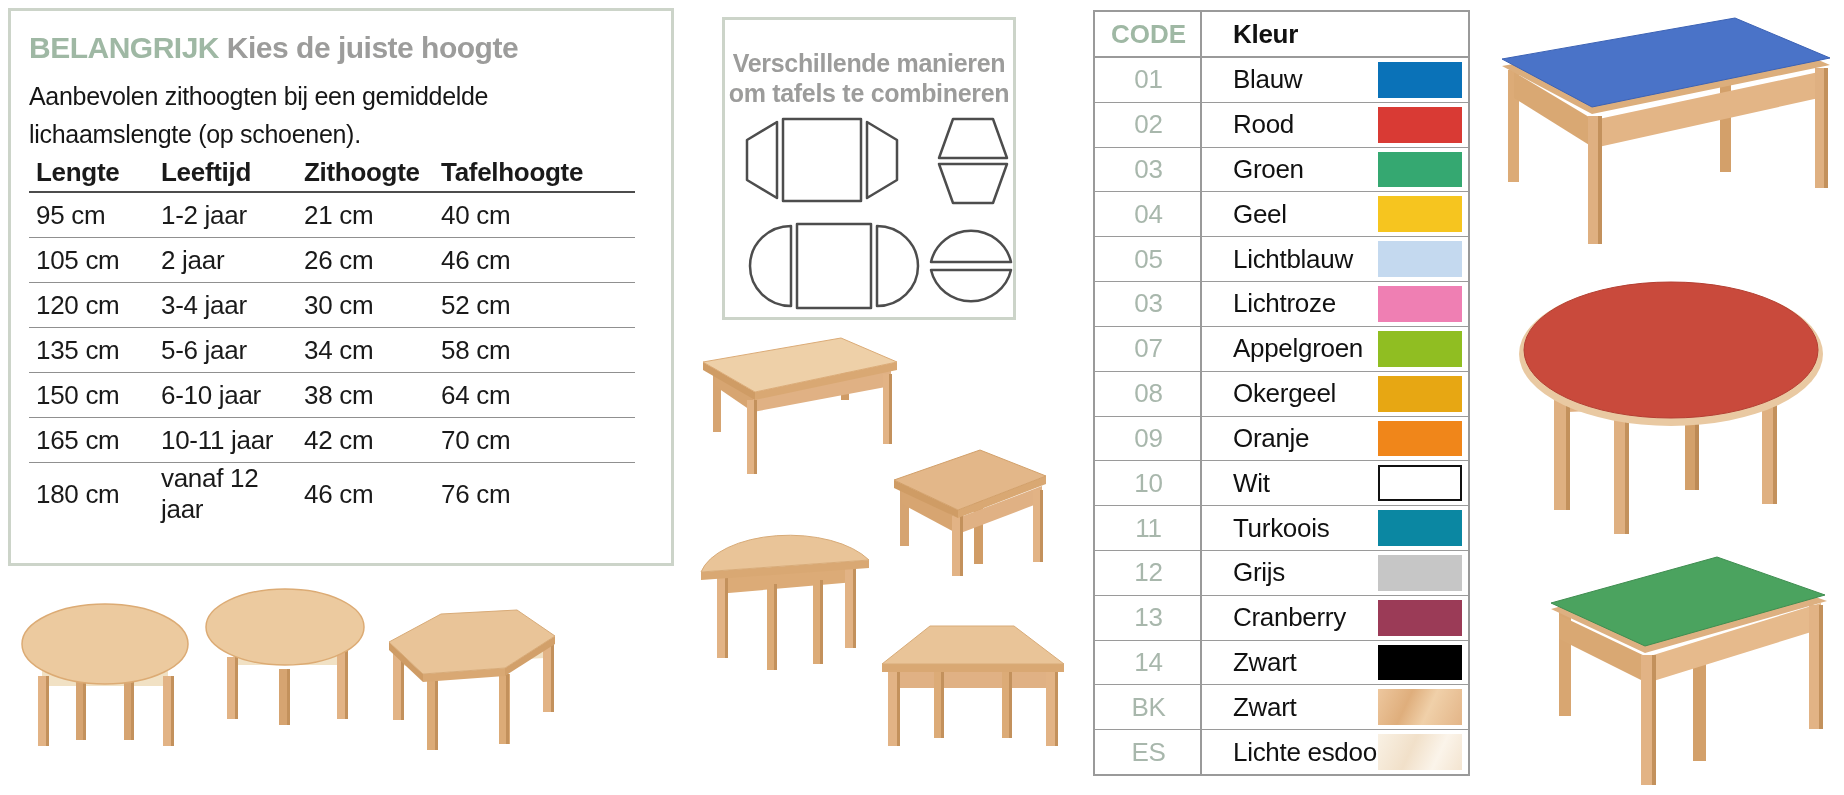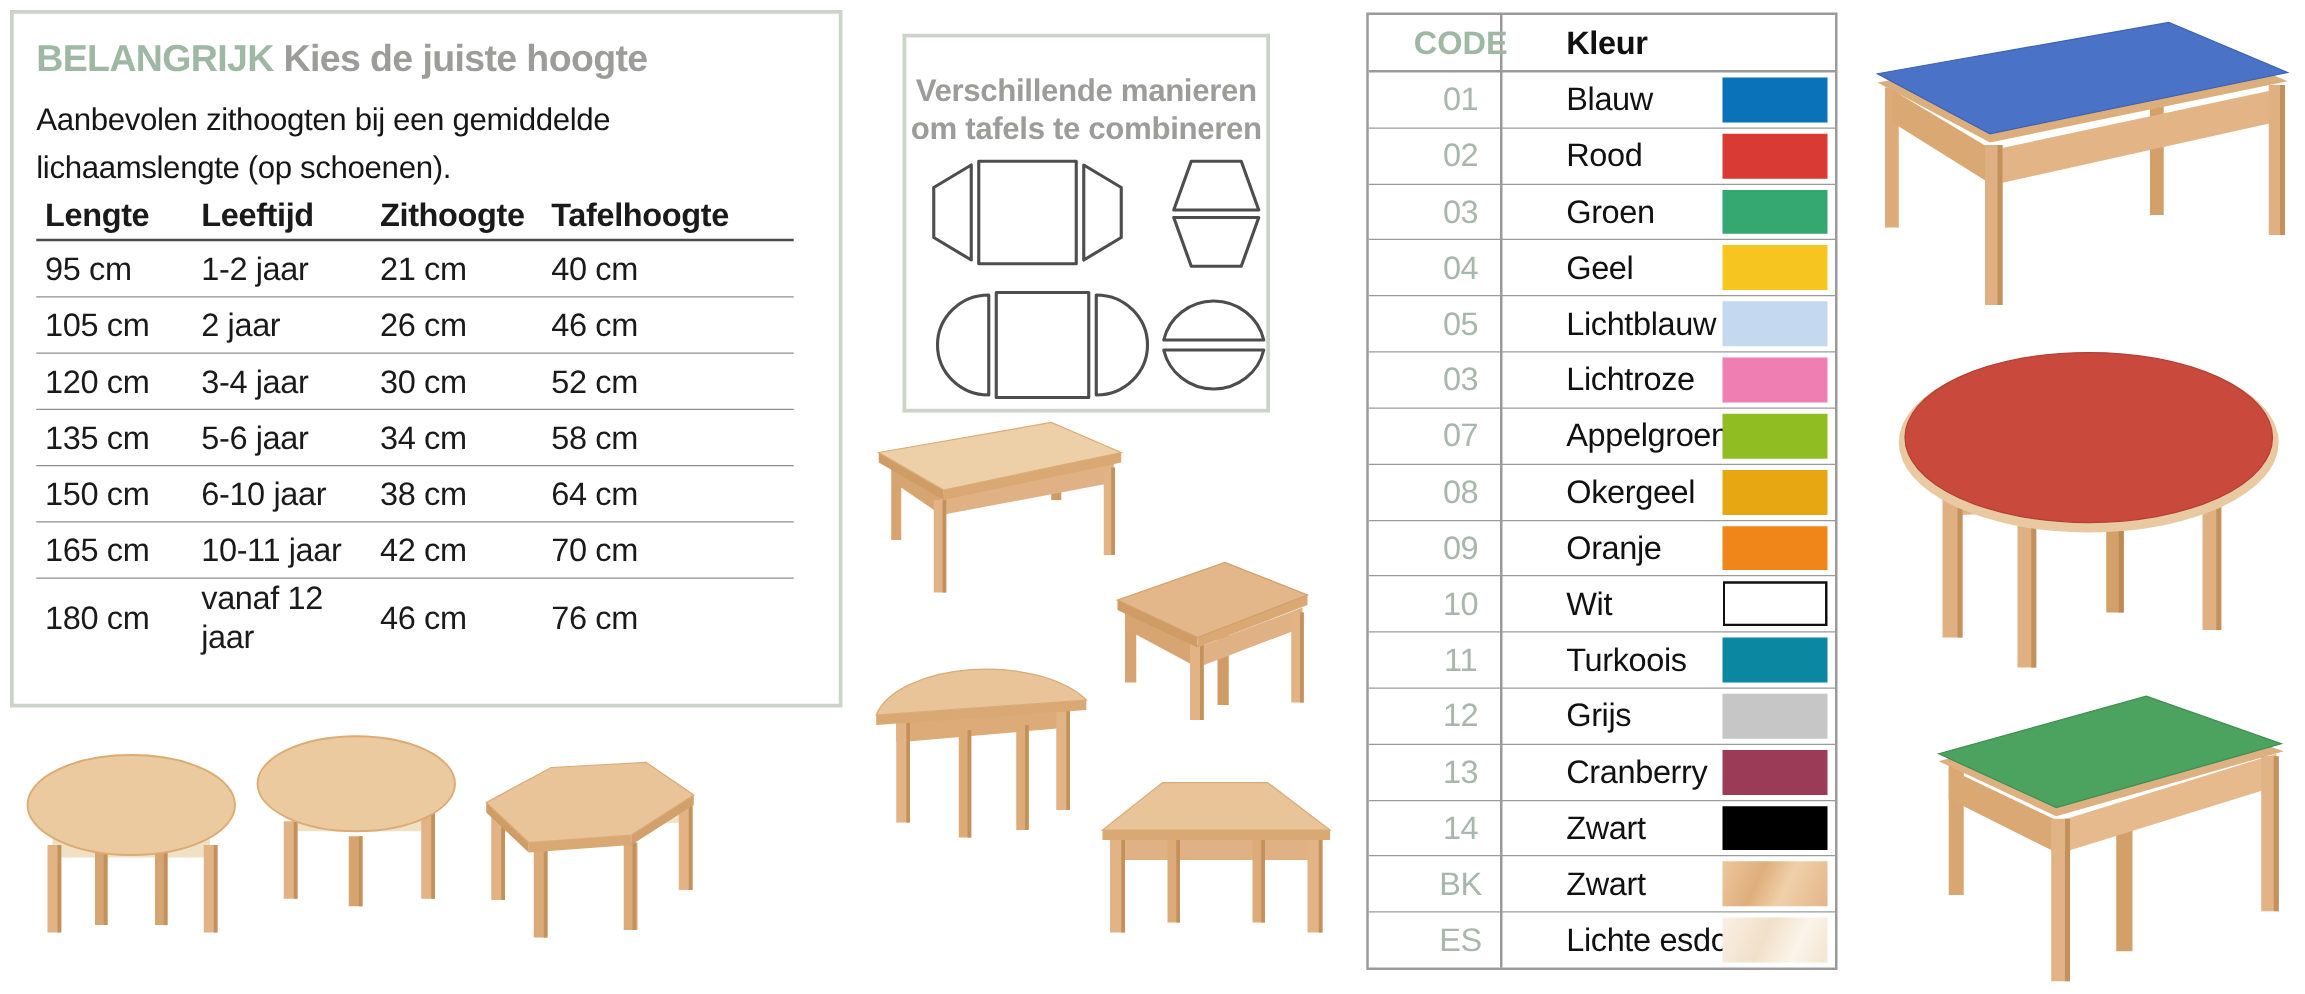--- a/index.html
+++ b/index.html
@@ -20,31 +20,31 @@
   .h-row {
     display:grid; grid-template-columns:125px 143px 137px 1fr;
     align-items:center; height:45px; font-size:26px; letter-spacing:-0.3px;
     padding-left:7px; border-bottom:1px solid #909090;
   }
   .h-head { font-weight:bold; height:40px; border-bottom:2px solid #4c4c4c; }
   [data-repeat] { display:contents; }
   .h-table [data-repeat] .h-row:last-child { border-bottom:none; }
 
   
-  #combine-panel { left:722px; top:27px; width:294px; height:303px; text-align:center; }
+  #combine-panel { left:722px; top:17px; width:294px; height:303px; text-align:center; }
   .cp-title { margin-top:28px; font-size:25px; font-weight:bold; color:#9c9c9b; line-height:1.2; letter-spacing:-0.3px; }
   .diagrams { position:absolute; left:14px; top:94px; }
 
   
   #color-table {
     position:absolute; left:1093px; top:10px; width:377px; height:766px;
     background:#fff; border:2px solid #9a9a9a; display:flex; flex-direction:column;
   }
   .ct-divider { position:absolute; left:105px; top:0; bottom:0; width:2px; background:#9a9a9a; }
-  .c-row { flex:1 1 0; display:flex; align-items:center; position:relative; border-bottom:1px solid #9a9a9a;padding-left:20px; }
+  .c-row { flex:1 1 0; display:flex; align-items:center; position:relative; border-bottom:1px solid #9a9a9a; }
   .c-head { flex:0 0 46px; border-bottom:2px solid #9a9a9a; }
   #color-table [data-repeat] .c-row:last-child { border-bottom:none; }
   .c-code { width:107px; text-align:center; font-size:26px; color:#a8b7ac; letter-spacing:-0.3px; }
   .c-head .c-code { font-weight:bold; color:#9fb8a4; font-size:26px; letter-spacing:0; }
   .c-name { padding-left:31px; font-size:26px; color:#111; letter-spacing:-0.3px; }
   .c-head .c-name { font-weight:bold; }
   .c-swatch { position:absolute; right:6px; top:4px; bottom:4px; width:84px; }
 
   
   .photo { position:absolute; }

